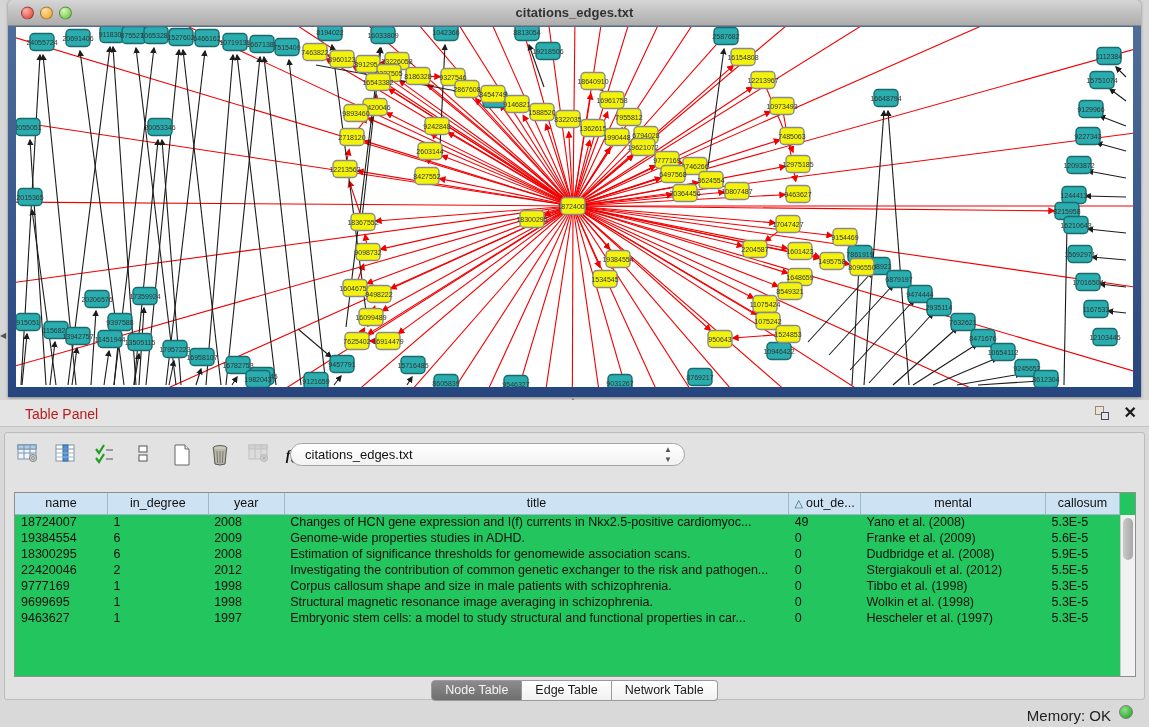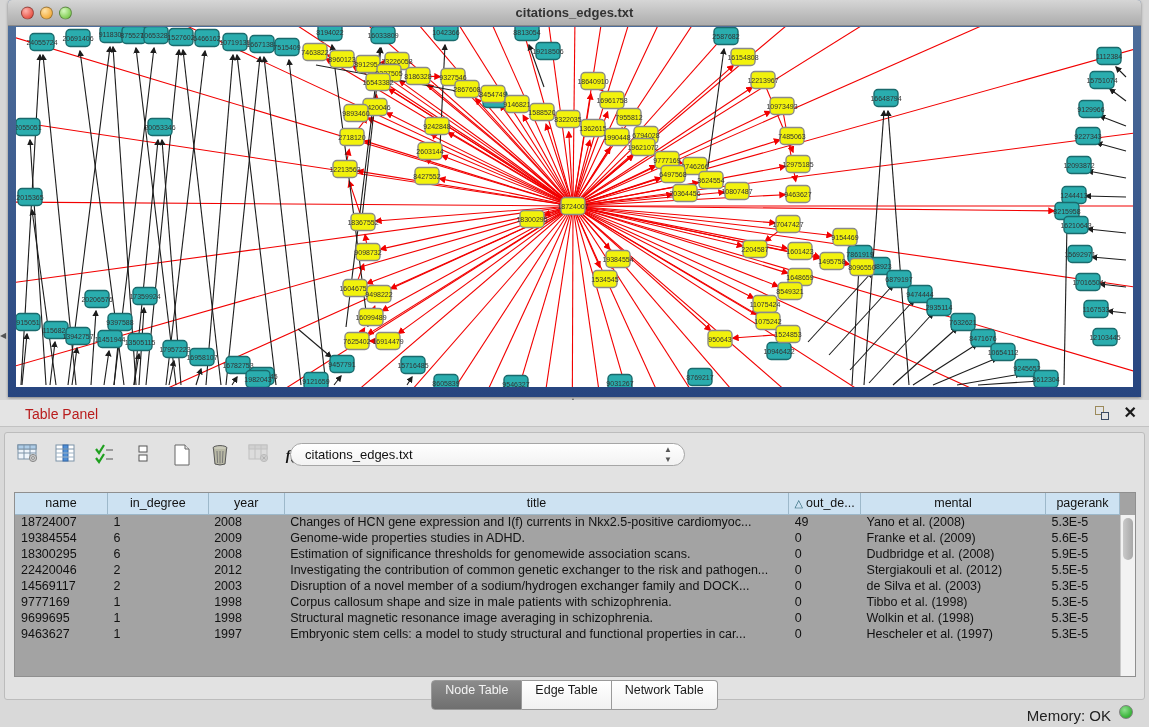--- a/index.html
+++ b/index.html
@@ -49,36 +49,36 @@
   .tool-btn svg { display:inline-block; }
   #fx-icon { font-family:"Liberation Serif", serif; font-style:italic; font-weight:bold;
     font-size:14px; color:#111; padding-top:7px; width:28px; }
   #table-dropdown { position:absolute; left:277px; top:2px; width:395px; height:23px;
     background:linear-gradient(180deg,#ffffff,#f2f2f2); border:1px solid #a6a6a6;
     border-radius:12px; font-size:13px; color:#111; line-height:21px; padding-left:14px; }
   #dropdown-arrows { position:absolute; right:12px; top:1px; font-size:8px; color:#555; line-height:10px; text-align:center; }
 
   
   #data-table-wrap { position:absolute; left:9px; top:59px; width:1122px; height:185px;
-    background:#a3a3a3; border:1px solid #8f8f8f; overflow:hidden; }
+    background:#22c55e; border:1px solid #8f8f8f; overflow:hidden; }
   table#data-table { border-collapse:collapse; table-layout:fixed; width:1105px; font-size:12.5px; }
   #data-table th { background:#cde2f2; border:1px solid #9db8ca; border-top:none;
     font-weight:normal; color:#111; height:21px; text-align:center; overflow:hidden; white-space:nowrap; }
   #data-table th:first-child { border-left:none; }
   #data-table td { height:16px; padding:0 0 0 6px; color:#111; overflow:hidden;
     white-space:nowrap; text-overflow:clip; }
   .sort-glyph { color:#2a6477; font-size:11px; margin-right:3px; }
   #v-scrollbar { position:absolute; right:0; top:22px; bottom:0; width:15px;
     background:#f2f2f2; border-left:1px solid #c9c9c9; }
   #v-thumb { position:absolute; left:2px; top:3px; width:10px; height:42px;
     background:linear-gradient(90deg,#c9c9c9,#a8a8a8); border-radius:6px; }
 
   
   #table-tabs { position:absolute; left:0; right:0; top:247px; text-align:center; }
-  .seg { display:inline-block; font-size:12.5px; padding:2px 13px 12px 13px;
+  .seg { display:inline-block; font-size:12.5px; padding:2px 13px 3px 13px;
     border:1px solid #9a9a9a; border-left:none; background:linear-gradient(180deg,#ffffff,#f1f1f1);
     color:#1a1a1a; }
   .seg.first { border-left:1px solid #9a9a9a; border-radius:4px 0 0 4px; }
   .seg.last { border-radius:0 4px 4px 0; }
   .seg.selected { background:linear-gradient(180deg,#8b8b8b,#6f6f6f); color:#f4f4f4; }
 
   
   #status-bar { position:absolute; left:0; top:700px; width:1149px; height:27px; }
   #memory-label { position:absolute; right:38px; top:7px; font-size:15px; color:#222; }
   #memory-dot { position:absolute; right:16px; top:5px; width:14px; height:14px; border-radius:50%;
@@ -926,21 +926,21 @@
               <col style="width: 72px;">
             </colgroup>
           <thead>
               <tr id="table-head-row">
                 <th>name</th>
                 <th>in_degree</th>
                 <th>year</th>
                 <th>title</th>
                 <th><span class="sort-glyph">△</span>out_de...</th>
                 <th>mental</th>
-                <th>pagerank</th>
+                <th>callosum</th>
               </tr>
             </thead>
           <tbody id="table-body">
               <tr>
                 <td>18724007</td>
                 <td>1</td>
                 <td>2008</td>
                 <td>Changes of HCN gene expression and I(f) currents in Nkx2.5-positive cardiomyoc...</td>
                 <td>49</td>
                 <td>Yano et al. (2008)</td>
@@ -967,29 +967,20 @@
               <tr>
                 <td>22420046</td>
                 <td>2</td>
                 <td>2012</td>
                 <td>Investigating the contribution of common genetic exchanger to the risk and pathogen...</td>
                 <td>0</td>
                 <td>Stergiakouli et al. (2012)</td>
                 <td>5.5E-5</td>
               </tr>
               <tr>
-                <td>14569117</td>
-                <td>2</td>
-                <td>2003</td>
-                <td>Disruption of a novel member of a sodium/hydrogen exchanger family and DOCK...</td>
-                <td>0</td>
-                <td>de Silva et al. (2003)</td>
-                <td>5.3E-5</td>
-              </tr>
-              <tr>
                 <td>9777169</td>
                 <td>1</td>
                 <td>1998</td>
                 <td>Corpus callosum shape and size in male patients with schizophrenia.</td>
                 <td>0</td>
                 <td>Tibbo et al. (1998)</td>
                 <td>5.3E-5</td>
               </tr>
               <tr>
                 <td>9699695</td>

